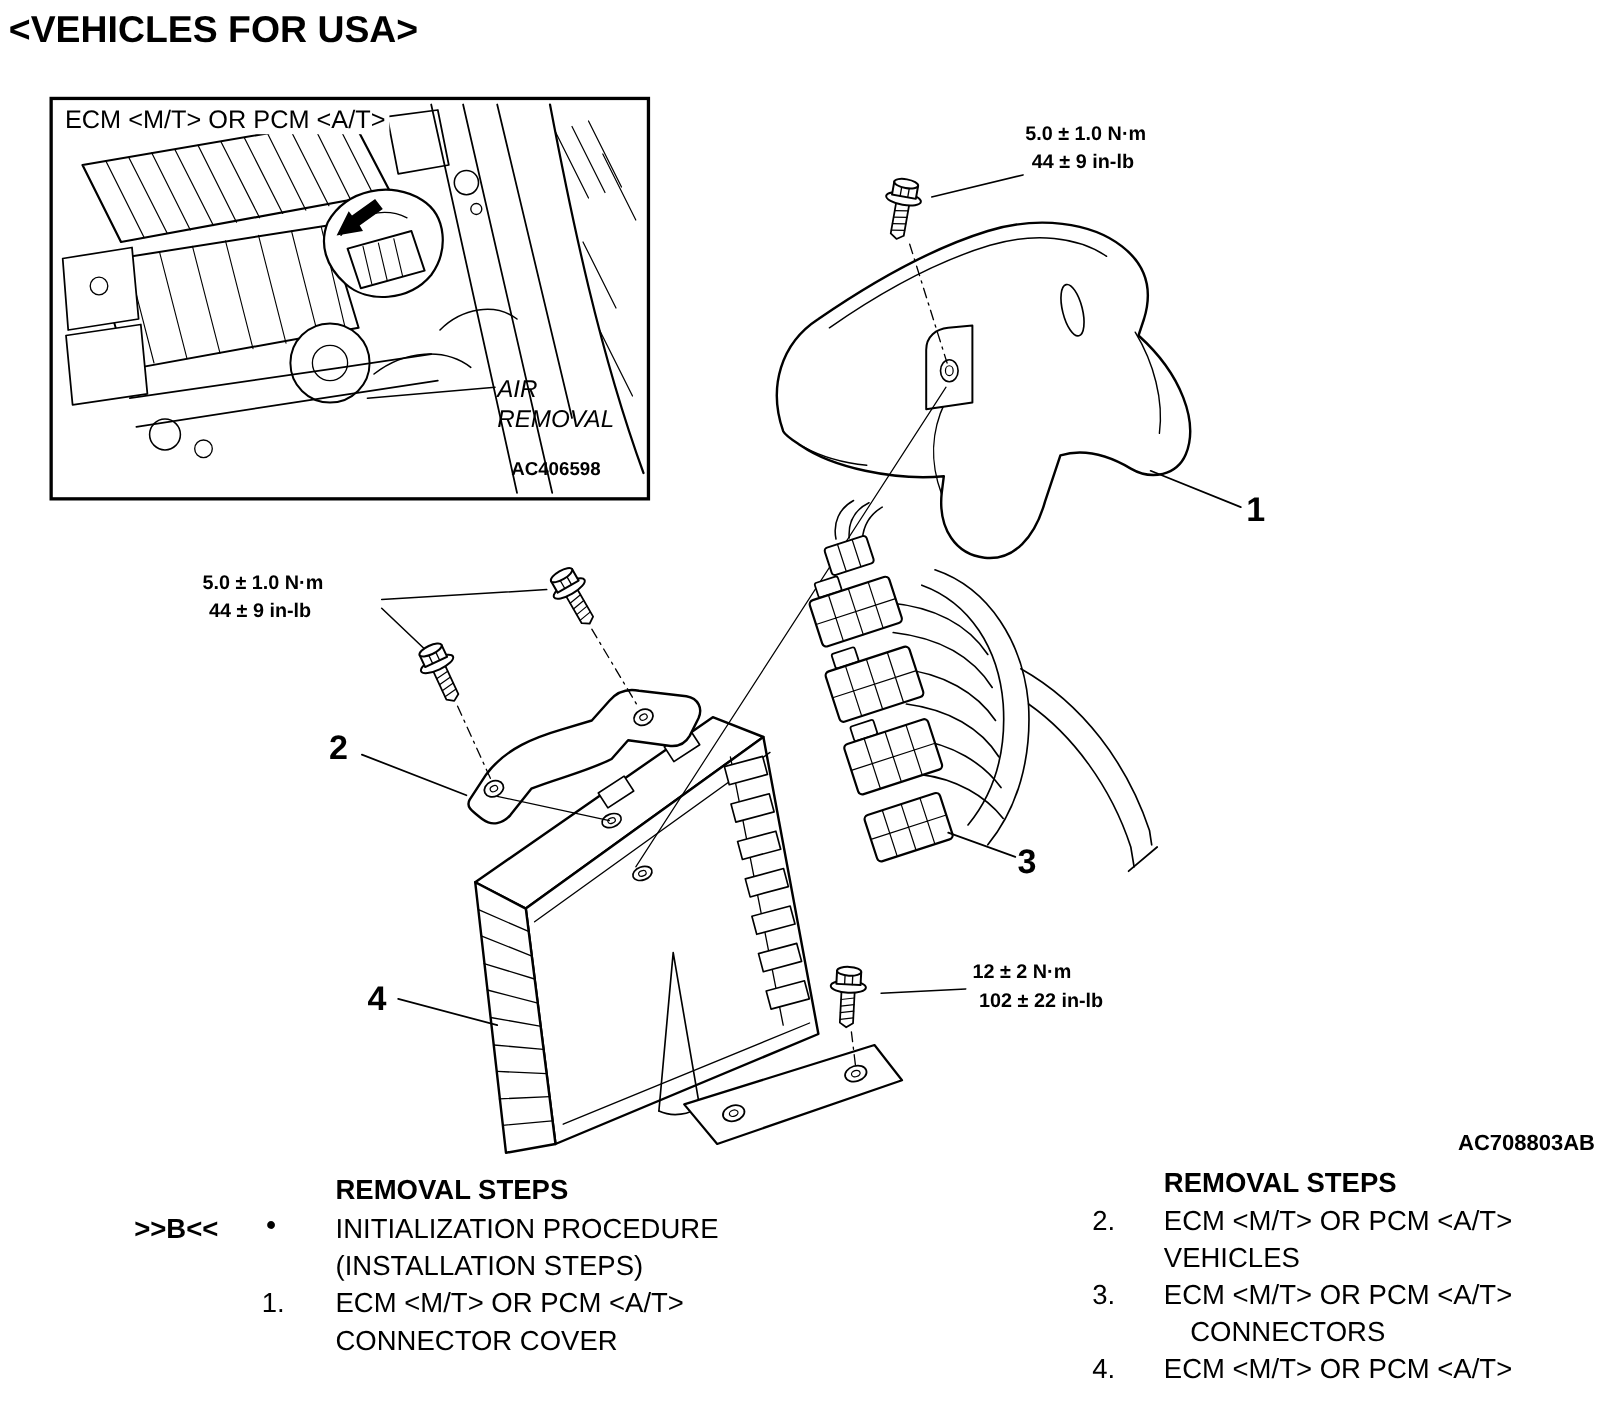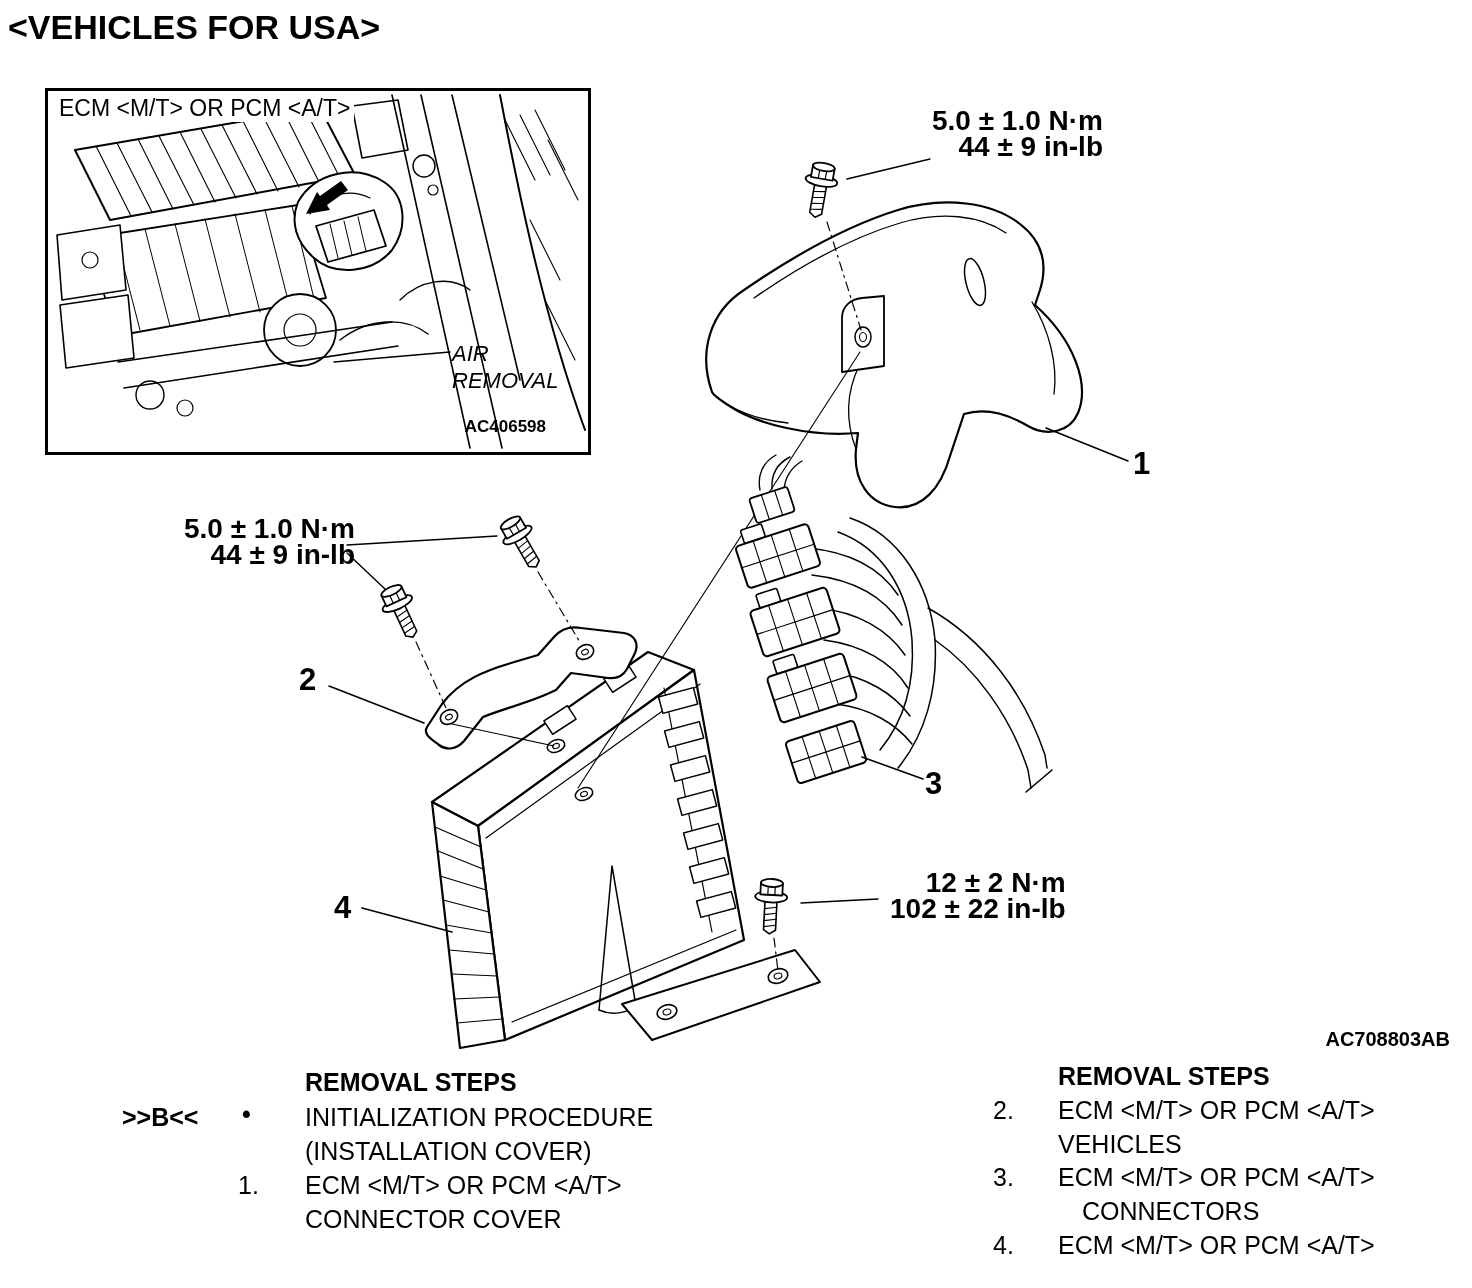--- a/index.html
+++ b/index.html
@@ -12,21 +12,21 @@
   .lbl { position:absolute; z-index:3; white-space:nowrap; color:#000; }
   .page-title { font-size:34px; font-weight:700; }
   .inset-box {
     position:absolute; left:45px; top:88px; width:546px; height:367px;
     border:3px solid #000; background:transparent; z-index:2;
   }
   .inset-title { font-size:23px; background:#fff; padding:0 4px; }
   .aircleaner { font-size:22px; line-height:27px; }
   .inset-code { font-size:17px; font-weight:700; width:216px; text-align:right; }
   .fig-code { font-size:20px; font-weight:700; width:300px; text-align:right; }
-  .torque { font-size:28px; font-weight:700; line-height:26px;text-align:right; }
+  .torque { font-size:18px; font-weight:700; line-height:26px; }
   .torque .l2 { padding-left:6px; }
   .callout { font-size:31px; font-weight:700; }
   .step { font-size:25px;text-align:right; }
   .bold { font-weight:700; }
 </style>
 </head>
 <body>
 
 <svg class="art" width="1472" height="1288" viewBox="0 0 1472 1288" xmlns="http://www.w3.org/2000/svg" fill="none" stroke="#000" stroke-linecap="round" stroke-linejoin="round">
 
@@ -288,21 +288,21 @@
 <div class="lbl callout" style="left:299px;  top:662px;">2</div>
 <div class="lbl callout" style="left:925px;  top:766px;">3</div>
 <div class="lbl callout" style="left:334px;  top:890px;">4</div>
 
 <div class="lbl fig-code" style="left:1150px; top:1028px;">AC708803AB</div>
 
 <div class="lbl step bold" style="left:305px; top:1068px;">REMOVAL STEPS</div>
 <div class="lbl step bold" style="left:122px; top:1103px;">&gt;&gt;B&lt;&lt;</div>
 <div class="lbl step bold" style="left:242px; top:1100px;">•</div>
 <div class="lbl step" style="left:305px; top:1103px;">INITIALIZATION PROCEDURE</div>
-<div class="lbl step" style="left:305px; top:1137px;">(INSTALLATION COVER)</div>
+<div class="lbl step" style="left:305px; top:1137px;">(INSTALLATION STEPS)</div>
 <div class="lbl step" style="left:238px; top:1171px;">1.</div>
 <div class="lbl step" style="left:305px; top:1171px;">ECM &lt;M/T&gt; OR PCM &lt;A/T&gt;</div>
 <div class="lbl step" style="left:305px; top:1205px;">CONNECTOR COVER</div>
 
 <div class="lbl step bold" style="left:1058px; top:1062px;">REMOVAL STEPS</div>
 <div class="lbl step" style="left:993px;  top:1096px;">2.</div>
 <div class="lbl step" style="left:1058px; top:1096px;">ECM &lt;M/T&gt; OR PCM &lt;A/T&gt;</div>
 <div class="lbl step" style="left:1058px; top:1130px;">VEHICLES</div>
 <div class="lbl step" style="left:993px;  top:1163px;">3.</div>
 <div class="lbl step" style="left:1058px; top:1163px;">ECM &lt;M/T&gt; OR PCM &lt;A/T&gt;</div>

